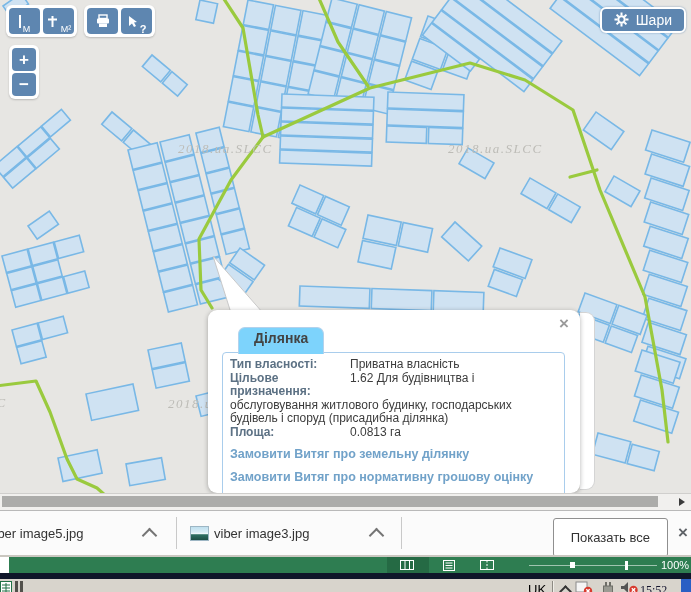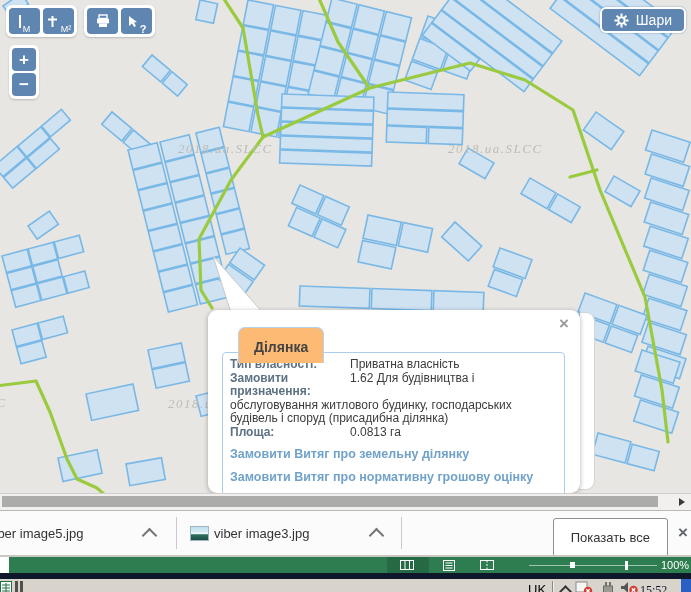--- a/index.html
+++ b/index.html
@@ -20,32 +20,32 @@
   #tg1{left:6px;top:5px;} #tg2{left:84px;top:5px;}
   .tbtn{width:31px;height:26px;background:#5e86b0;border-radius:4px;color:#fff;display:flex;
         align-items:center;justify-content:center;gap:2px;font-size:10px;cursor:pointer;}
   .vline{width:2px;height:13px;background:#fff;display:inline-block;}
   .sub{font-size:9px;color:#fff;align-self:flex-end;line-height:10px;}
   .zoomgroup{position:absolute;left:9px;top:45px;background:#fff;border-radius:6px;padding:3px;
              display:flex;flex-direction:column;gap:2px;box-shadow:0 1px 2px rgba(0,0,0,.2);}
   .zbtn{width:24px;height:23px;background:#5e86b0;border-radius:4px;color:#fff;font-size:17px;
         font-weight:bold;display:flex;align-items:center;justify-content:center;cursor:pointer;}
   .layers-btn{position:absolute;right:5px;top:7px;background:#5e86b0;border:2px solid #fff;border-radius:6px;
-        color:#fff;font-size:14px;padding:3px 12px;display:flex;align-items:flex-end;gap:7px;cursor:pointer;
+        color:#fff;font-size:14px;padding:3px 12px;display:flex;align-items:flex-start;gap:7px;cursor:pointer;
         box-shadow:0 0 2px rgba(90,130,170,.8);}
 
   
   .sliver{position:absolute;left:580px;top:312px;width:14px;height:176px;background:#fff;
           border:1px solid #d4d4d4;border-left:none;border-radius:0 9px 9px 0;z-index:4;}
   .popup{position:absolute;left:208px;top:310px;width:372px;height:183px;background:#fff;border-radius:9px;
          box-shadow:0 1px 5px rgba(0,0,0,.3);z-index:5;}
   .popup-close{position:absolute;top:5px;right:11px;font-size:17px;color:#9a9a9a;font-weight:bold;
          line-height:1;cursor:pointer;}
-  .popup-tab{position:absolute;left:30px;top:17px;background:#fdba74;border:1px solid #b3d2ec;border-bottom:none;
-         border-radius:7px 7px 0 0;padding:11px 15px 8px;font-weight:bold;font-size:14px;color:#434343;z-index:2;}
+  .popup-tab{position:absolute;left:30px;top:17px;background:#7dd3fc;border:1px solid #b3d2ec;border-bottom:none;
+         border-radius:7px 7px 0 0;padding:2px 15px 8px;font-weight:bold;font-size:14px;color:#434343;z-index:2;}
   .infobox{position:absolute;left:14px;top:42px;width:327px;height:133px;border:1px solid #a9cdec;
          border-radius:4px;padding:5px 7px;font-size:12px;color:#3c3c3c;line-height:13.5px;overflow:hidden;z-index:1;}
   .flabel{display:inline-block;width:120px;font-weight:bold;color:#5c7184;vertical-align:top;}
   .kad{font-weight:bold;color:#141414;}
   .plink{display:block;margin-top:9px;color:#71a2c9;font-weight:bold;
          font-size:12.5px;cursor:pointer;}
 
   
   .hscroll{position:absolute;left:0;top:493px;width:691px;height:16px;background:#f1f0ee;border-top:1px solid #d0cfcd;}
   .hthumb{position:absolute;left:2px;top:2px;width:656px;height:11px;background:#acacaa;}
@@ -377,21 +377,21 @@
     <div class="sliver"></div>
 
     <div class="popup">
       <div class="popup-close">×</div>
       <div class="popup-tab">Ділянка</div>
       <div class="infobox">
         <div class="row">
           <span class="flabel">Тип власності:</span><span>Приватна власність</span>
         </div>
         <div class="row">
-          <span class="flabel">Замовити призначення:</span><span>1.62 Для будівництва і обслуговування житлового будинку, господарських будівель і споруд (присадибна ділянка)</span>
+          <span class="flabel">Цільове призначення:</span><span>1.62 Для будівництва і обслуговування житлового будинку, господарських будівель і споруд (присадибна ділянка)</span>
         </div>
         <div class="row">
           <span class="flabel">Площа:</span><span>0.0813 га</span>
         </div>
         <a class="plink">Замовити Витяг про земельну ділянку</a>
         <a class="plink">Замовити Витяг про нормативну грошову оцінку</a>
       </div>
     </div>
   </div>
 

